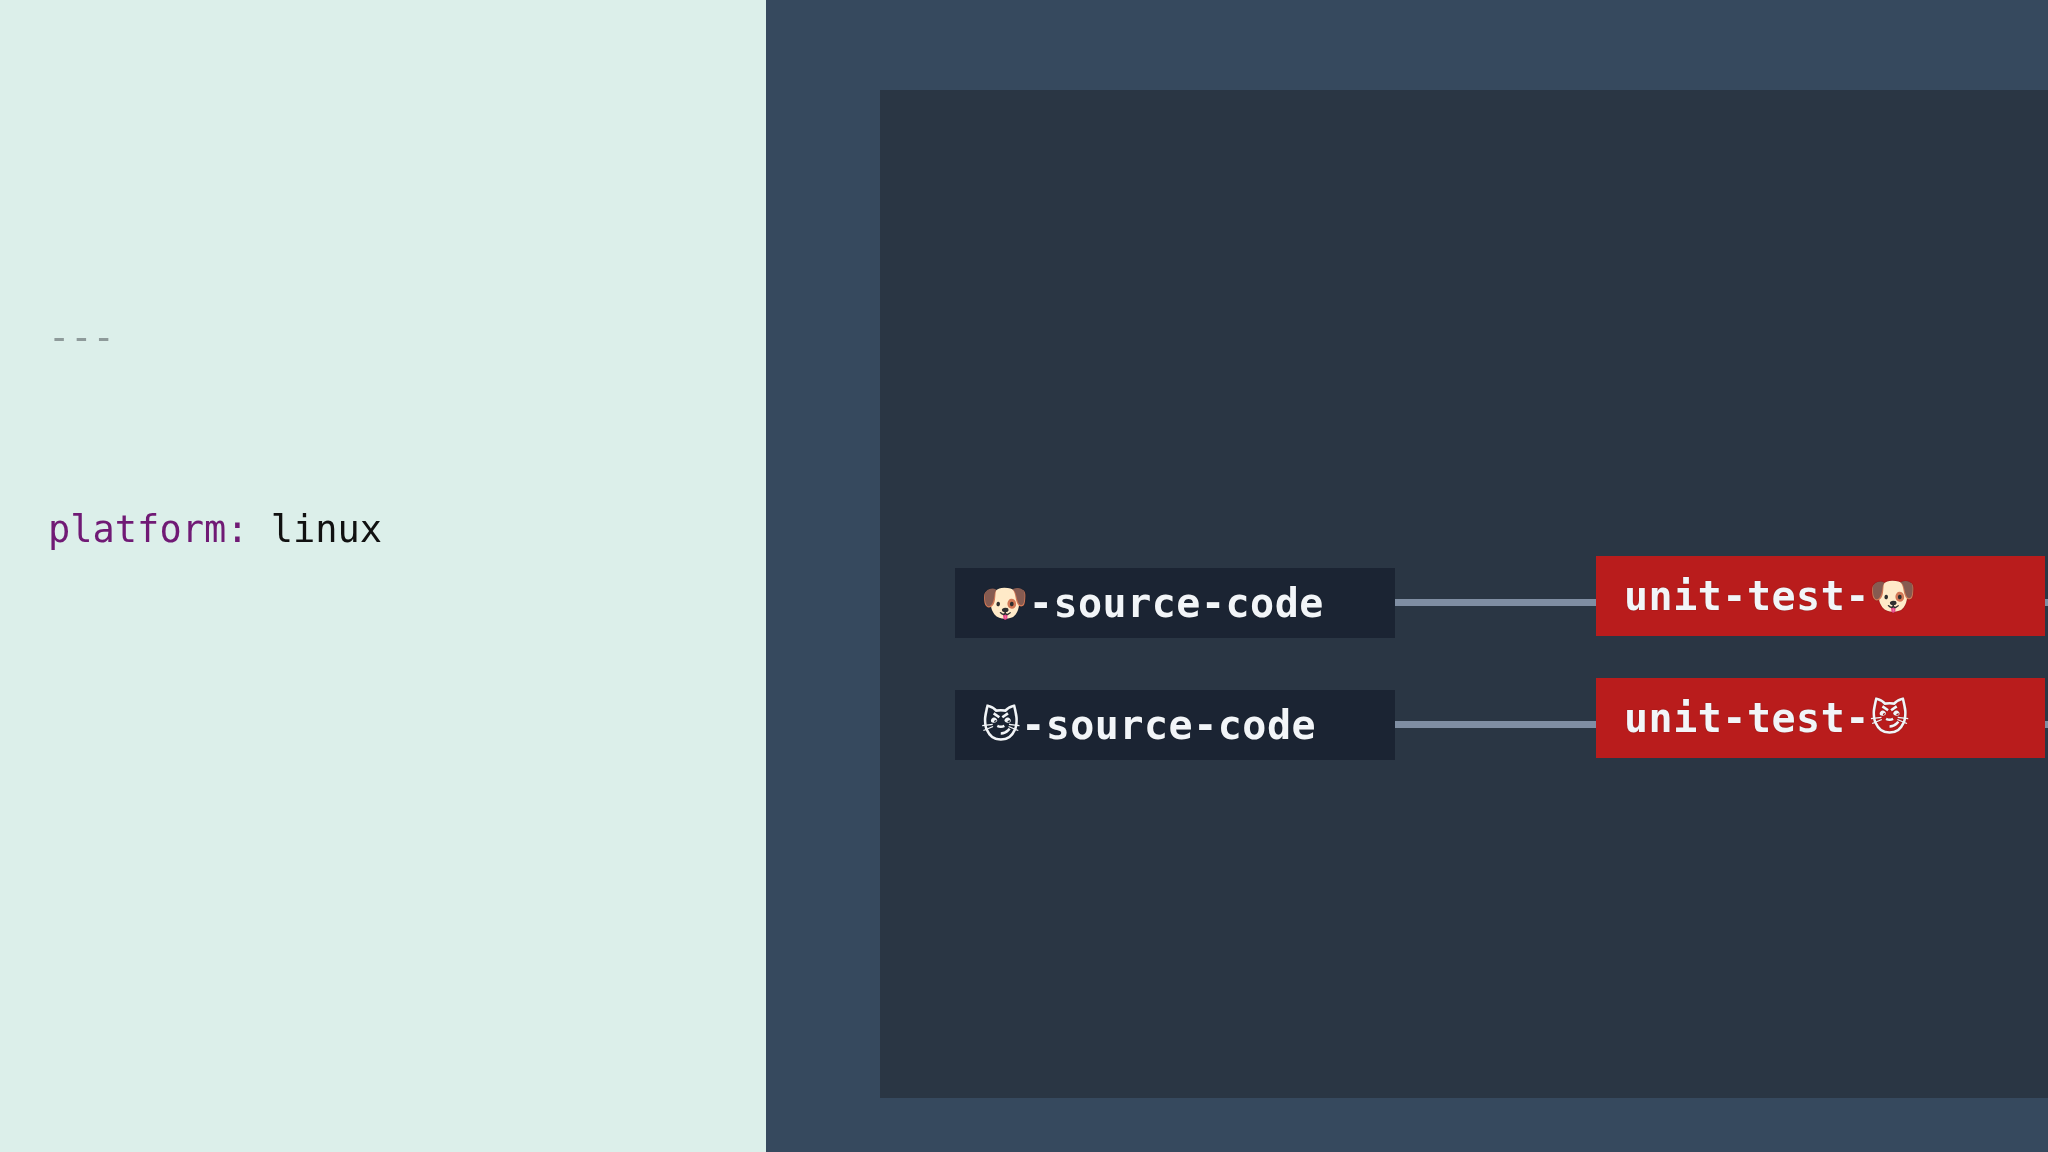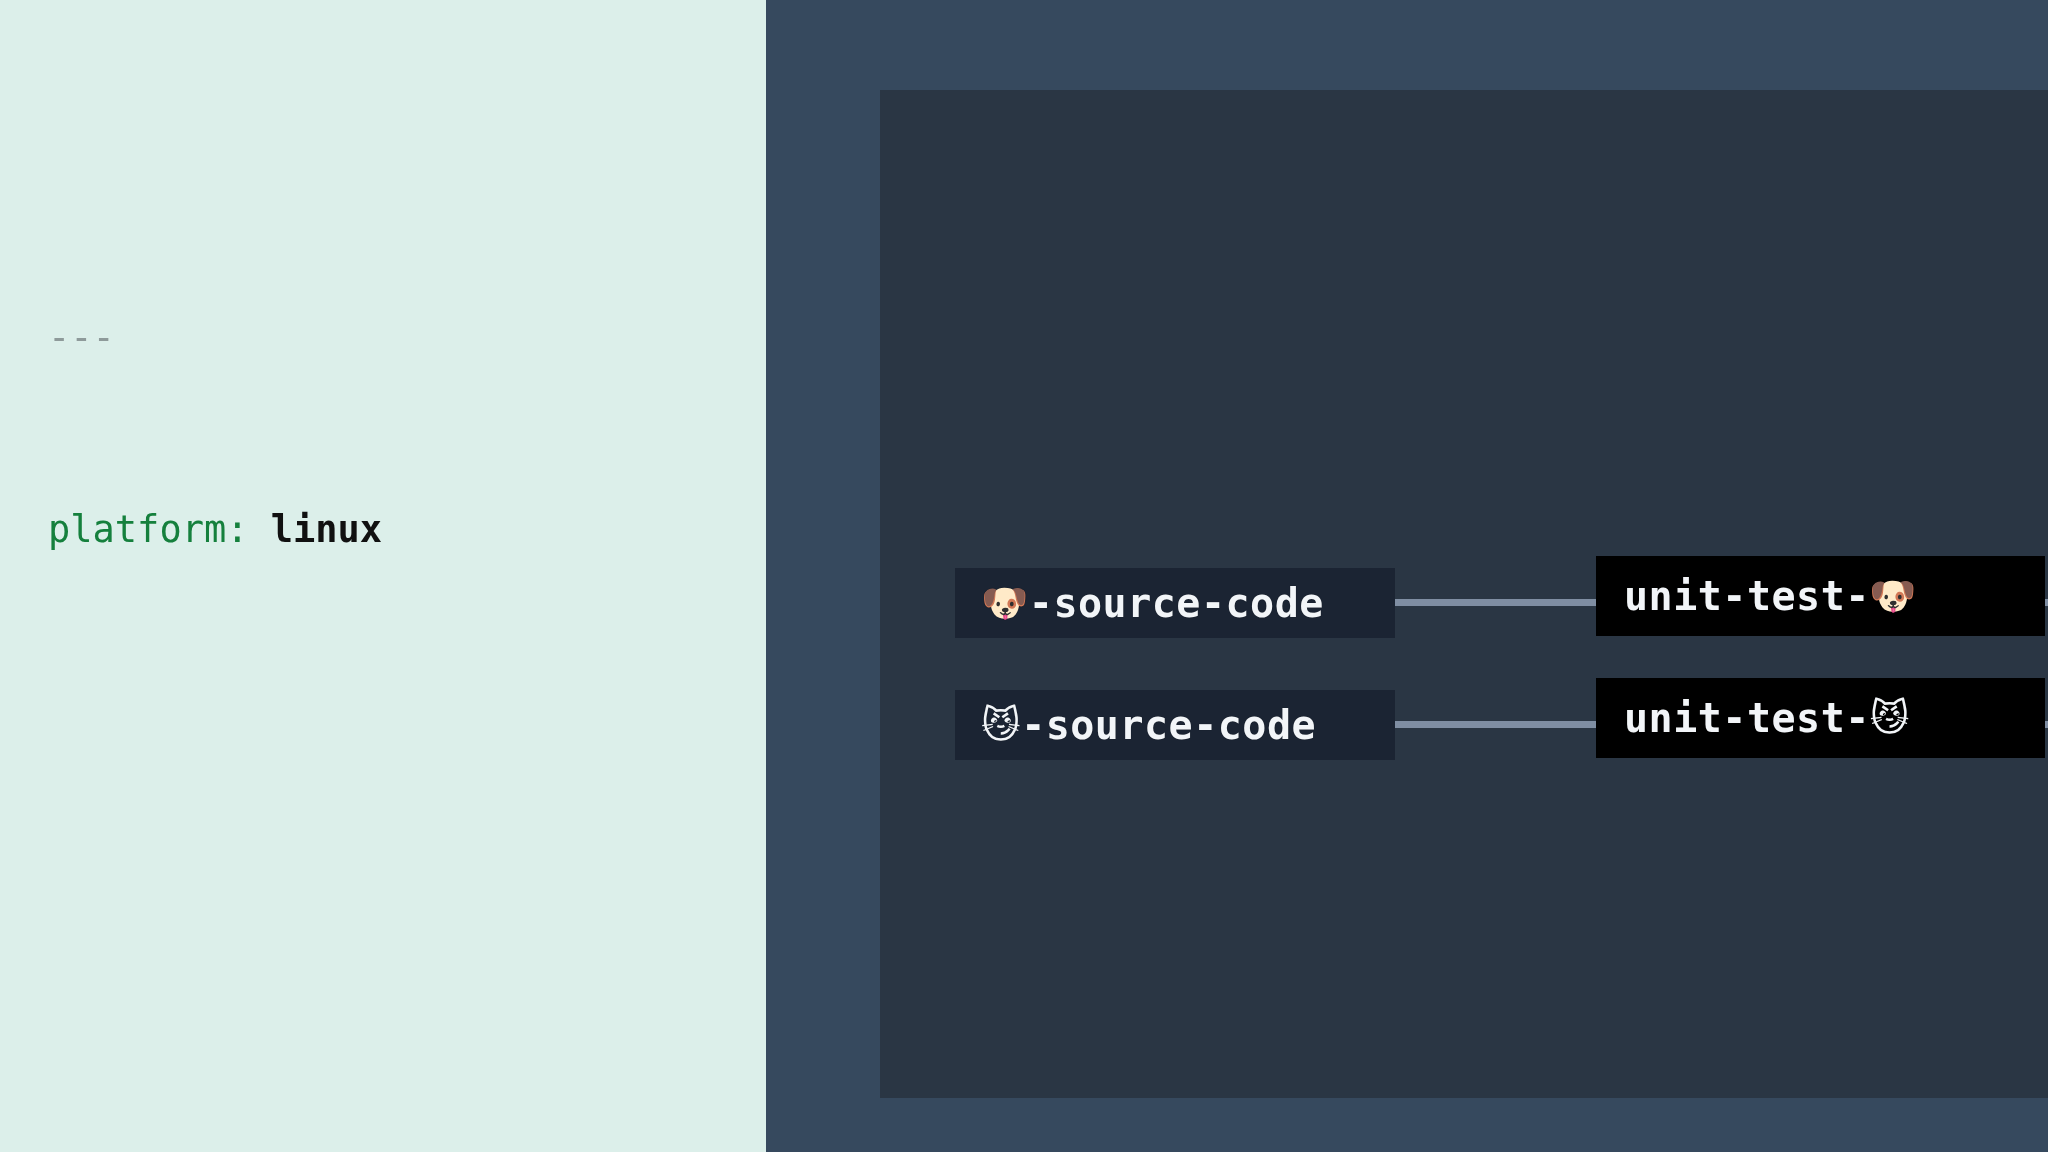--- a/index.html
+++ b/index.html
@@ -30,22 +30,22 @@
     position: absolute;
     left: 48px;
     top: 170px;
     font-family: "DejaVu Sans Mono", monospace;
     font-size: 37px;
     line-height: 48px;
     color: #111111;
     white-space: pre;
   }
   #yaml-code .ln { display: block; height: 48px; }
-  #yaml-code .key { color: #15803d; }
-  #yaml-code .val { color: #111111; font-weight: bold; }
+  #yaml-code .key { color: #701a75; }
+  #yaml-code .val { color: #111111; }
   #yaml-code .dash-doc { color: #8e9a9a; }
   #yaml-code .blank { display: block; height: 48px; }
 
   
   #pipeline-outer {
     position: absolute;
     left: 766px;
     top: 0;
     width: 1282px;
     height: 1152px;
@@ -77,21 +77,21 @@
     font-family: "DejaVu Sans", sans-serif;
     font-weight: normal;
     font-size: 38px;
     line-height: 1;
   }
   .node-resource {
     background: #1b2433;
     padding: 0 26px;
   }
   .node-job {
-    background: #000000;
+    background: #b91c1c;
     padding: 0 28px;
   }
 
   .edge {
     position: absolute;
     height: 7px;
     background: #7f8ea3;
   }
 
   

